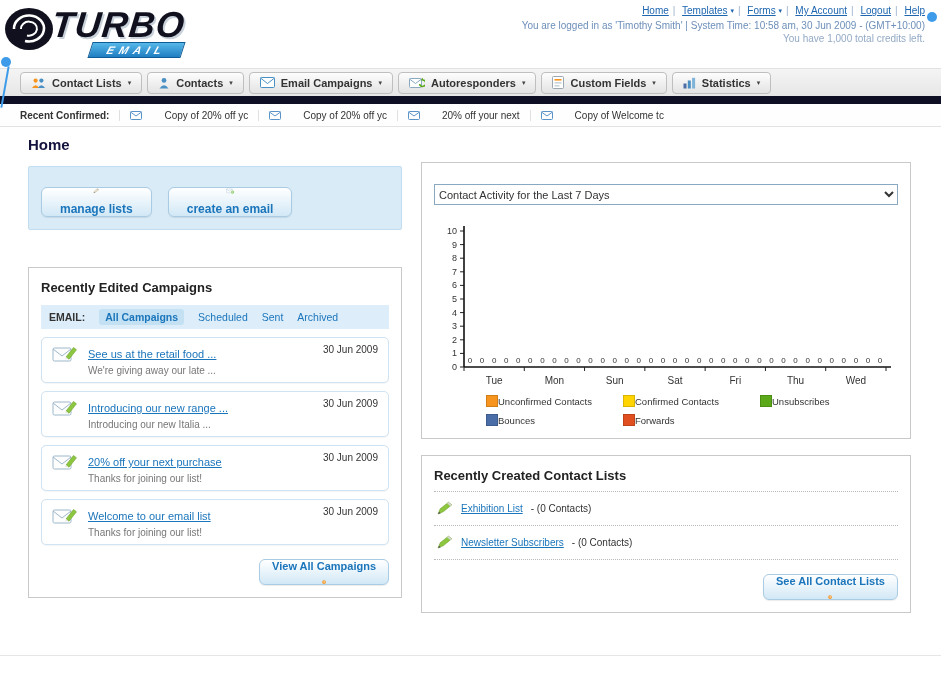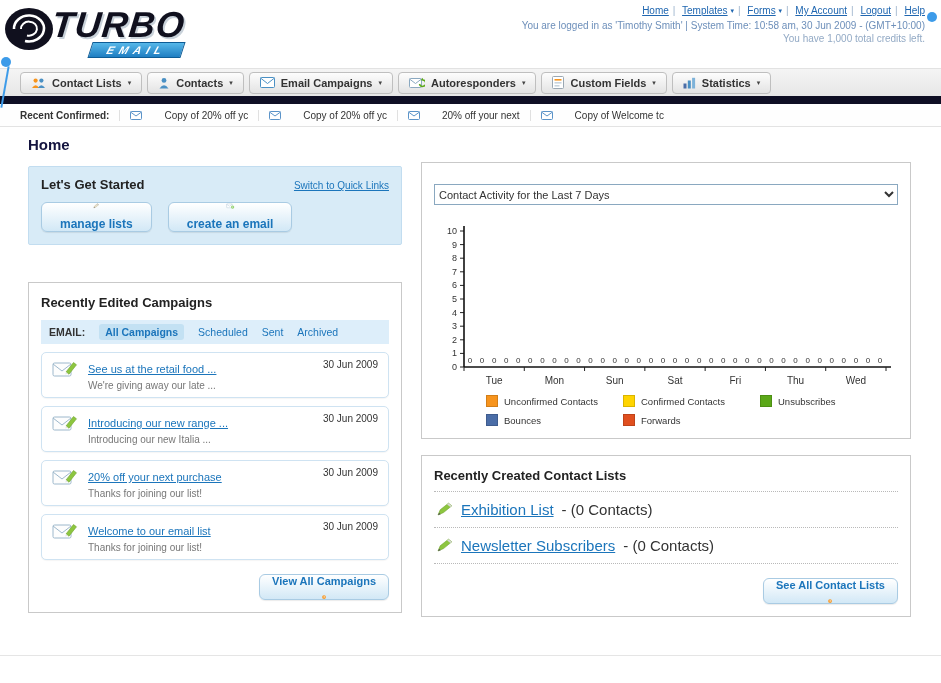--- a/index.html
+++ b/index.html
@@ -121,31 +121,31 @@
   .panel-btn-row { display: flex; justify-content: flex-end; margin-top: 14px; }
 
   
   .stats-select {
     width: 100%; margin-top: 9px; height: 21px; font-size: 11px;
     font-family: "Liberation Sans", sans-serif;
     border: 1px solid #8aa8c0; background: #fff; color: #333;
   }
   #stats-chart { margin-top: 16px; display: block; }
   .legend { width: 412px; margin: 2px 0 0 52px; display: flex; flex-wrap: wrap; row-gap: 7px; }
-  .legend-item { width: 137px; display: flex; align-items: center; gap: 6px; }
+  .legend-item { width: 137px; display: flex; align-items: center; }
   .legend-swatch { width: 12px; height: 12px; display: inline-block; border: 1px solid rgba(0,0,0,0.15); }
   .legend-label { font-size: 9.5px; color: #333; }
 
   
   .contact-lists { margin-top: 16px; }
   .cl-title { padding-bottom: 8px; border-bottom: 1px dotted #b9b9b9; }
   .cl-item {
     display: flex; align-items: center; gap: 8px;
     padding: 9px 2px; border-bottom: 1px dotted #b9b9b9;
-    font-size: 15px; cursor: pointer;
+    font-size: 10px; cursor: pointer;
   }
   .cl-item:last-of-type { border-bottom: none; }
   .cl-name { color: #1b75bb; text-decoration: underline; }
   .cl-suffix { color: #333; }
 
   .footer-line { position: absolute; left: 0; right: 0; bottom: 27px; border-top: 1px solid #e5e5e5; }
 </style>
 </head>
 <body>
 
@@ -269,24 +269,20 @@
     <span>Copy of Welcome tc</span>
   </span>
 </div>
 
 <div class="main">
   <h1 class="page-title">Home</h1>
 
   <div class="left-col">
 
     <div class="get-started">
-      <div class="gs-head">
-        <span class="panel-title">Let's Get Started</span>
-        <a class="link">Switch to Quick Links</a>
-      </div>
       <div class="gs-buttons">
         <button class="btn">
           <svg width="18" height="16" viewBox="0 0 18 16">
               <path d="M3 13 L5 8 L13 1.5 L16.5 4.5 L8 11.5 Z" fill="#e8e0c8" stroke="#9a9070" stroke-width="0.7"></path>
               <path d="M13 1.5 L16.5 4.5 L15 6 L11.5 3 Z" fill="#c8c8c8"></path>
               <path d="M3 13 L5.8 12.2 L4 10.5 Z" fill="#555"></path>
             </svg>
           <span>manage lists</span>
         </button>
         <button class="btn">

